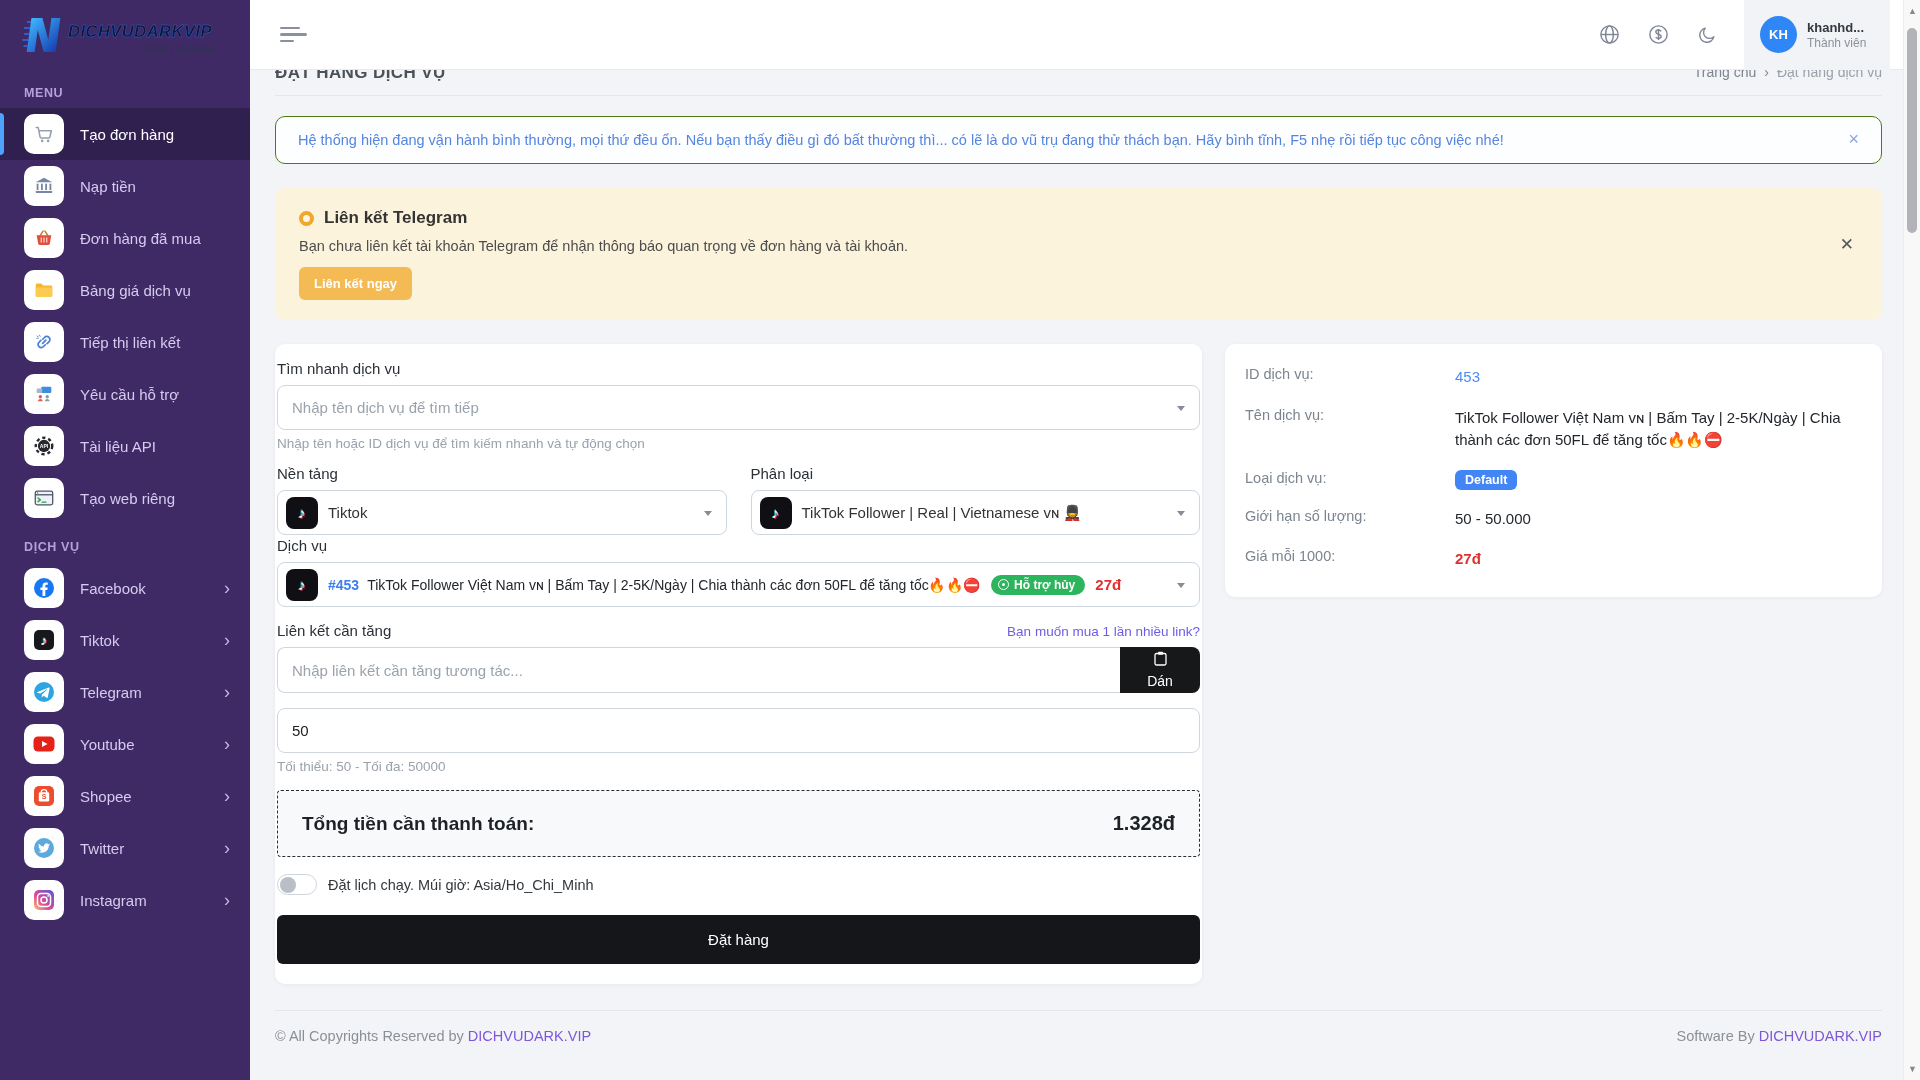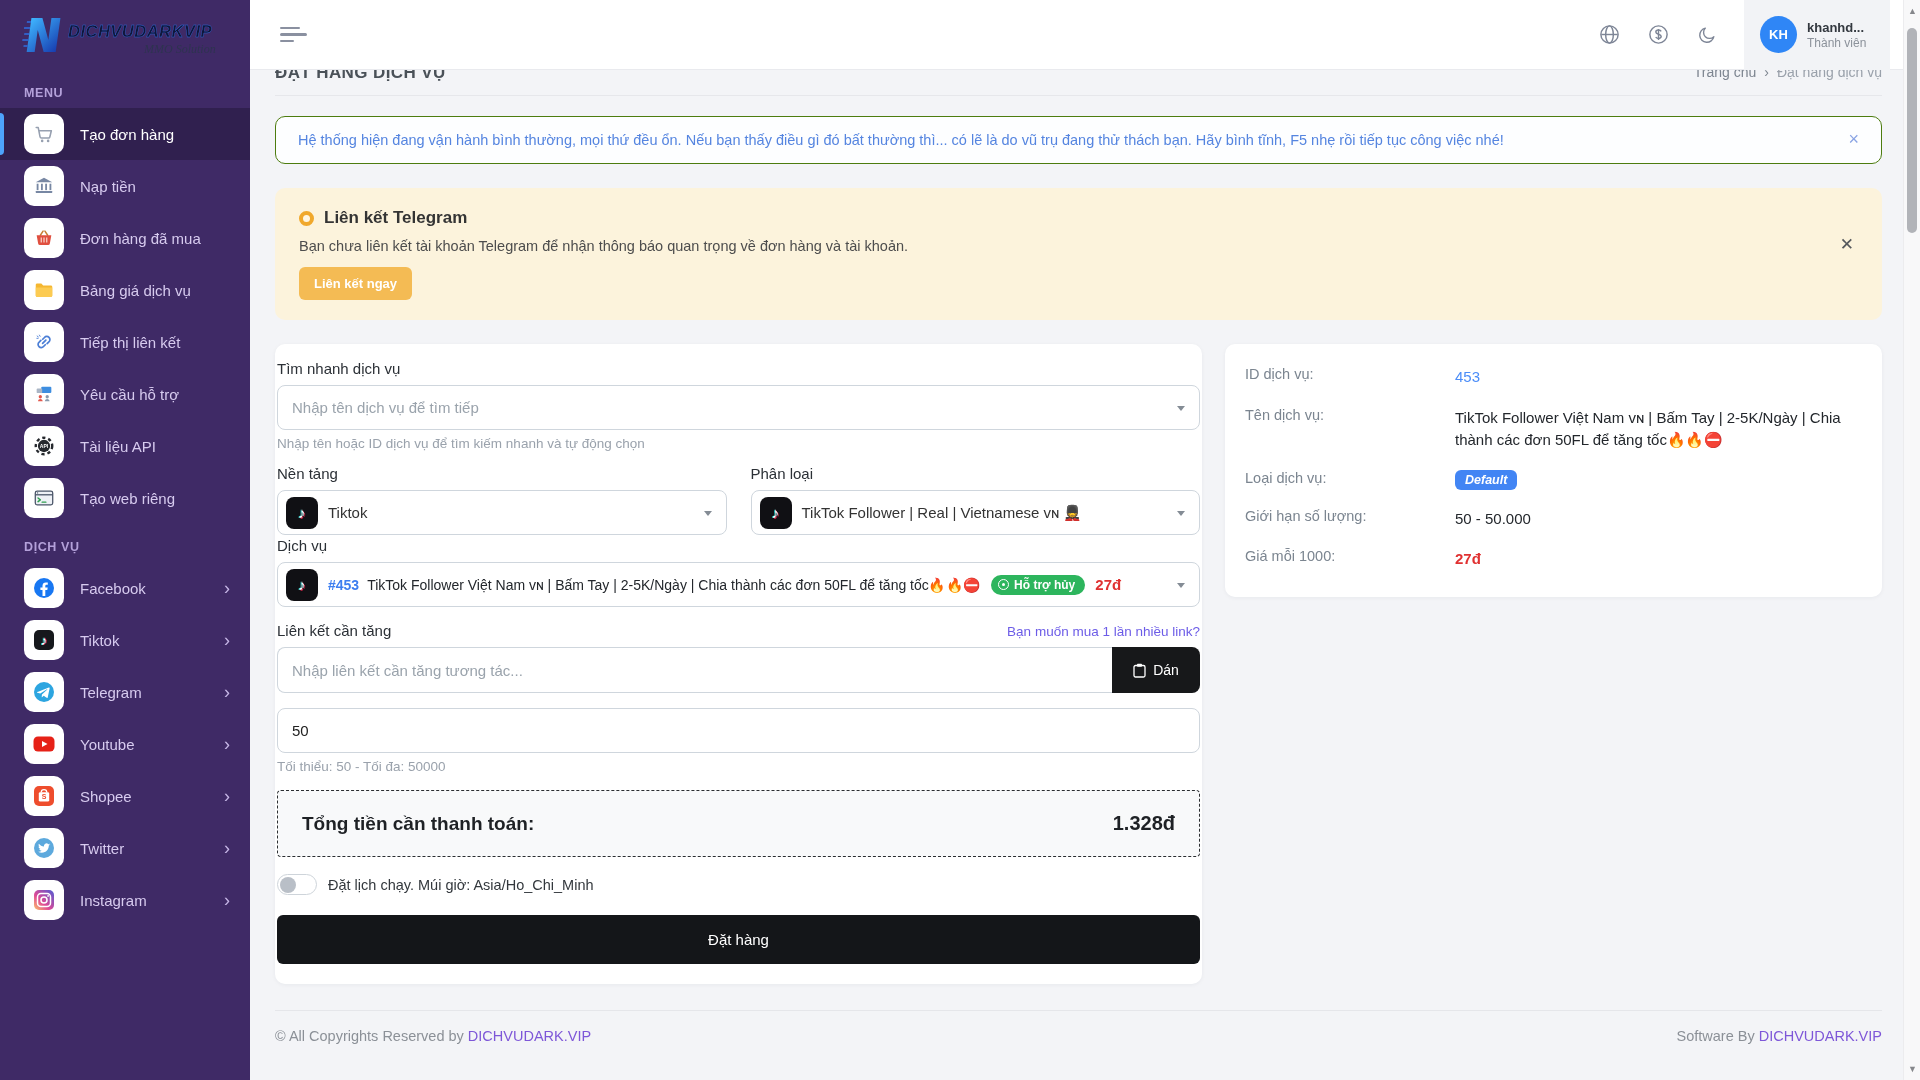--- a/index.html
+++ b/index.html
@@ -72,41 +72,41 @@
   .svc-badge { display:inline-flex; align-items:center; gap:5px; background:#2db55d; color:#fff; font-size:12px; font-weight:700; padding:3px 10px 3px 7px; border-radius:999px; margin:0 10px; white-space:nowrap; }
   .svc-badge .bi { width:11px; height:11px; border:1.5px solid #fff; border-radius:50%; position:relative; }
   .svc-badge .bi::after { content:""; position:absolute; left:2.5px; top:2.5px; width:3px; height:3px; background:#fff; border-radius:50%; }
   .svc-price { color:#e03131; font-weight:700; font-size:15px; white-space:nowrap; margin-right:6px; }
 
   .link-row { display:flex; justify-content:space-between; align-items:flex-end; margin-bottom:8px; }
   .link-hint { font-size:13.5px; color:#6c5ce7; cursor:pointer; }
   .input-group { display:flex; margin-bottom:15px; }
   .input-group input { flex:1; height:46px; border:1px solid #cfd6dd; border-right:none; border-radius:8px 0 0 8px; padding:0 14px; font-size:15px; color:#333; outline:none; font-family:"Liberation Sans", sans-serif; }
   .input-group input::placeholder { color:#9aa3ac; }
-  .paste-btn { width:88px; background:#17181a; color:#fff; border:none; border-radius:0 8px 8px 0; display:flex; align-items:center; justify-content:center; gap:7px; font-size:14px; cursor:pointer; }
+  .paste-btn { width:80px; background:#17181a; color:#fff; border:none; border-radius:0 8px 8px 0; display:flex; align-items:center; justify-content:center; gap:7px; font-size:14px; cursor:pointer;flex-direction:column; }
 
   .qty-input { height:45px; width:100%; border:1px solid #cfd6dd; border-radius:8px; padding:0 14px; font-size:15px; color:#222; outline:none; font-family:"Liberation Sans", sans-serif; }
 
   .total-box { margin-top:16px; border:1.5px dashed #2b2e31; border-radius:4px; background:#f8f9fa; padding:21px 24px; display:flex; justify-content:space-between; align-items:center; }
   .total-label { font-size:19px; font-weight:700; color:#1e2125; }
   .total-value { font-size:20px; font-weight:700; color:#1e2125; }
 
   .sched-row { margin-top:17px; display:flex; align-items:center; gap:11px; font-size:14.5px; color:#33383d; }
   .toggle { width:40px; height:21px; min-width:40px; border-radius:999px; background:#fff; border:1px solid #ced4da; position:relative; cursor:pointer; }
   .toggle .knob { position:absolute; left:2px; top:1.5px; width:16px; height:16px; border-radius:50%; background:#b9bfc7; }
 
   .submit-btn { margin-top:20px; width:100%; height:49px; background:#141619; color:#fff; font-size:15px; border:none; border-radius:6px; cursor:pointer; font-family:"Liberation Sans", sans-serif; }
 
   .info-row { display:grid; grid-template-columns:210px 1fr; margin-bottom:18px; font-size:14.5px; align-items:start; }
   .info-row:last-child { margin-bottom:4px; }
   .i-label { color:#7b8590; }
   .i-val { color:#23272c; font-size:15px; line-height:1.5; }
   .i-val.blue { color:#4b8df8; }
   .i-val.red { color:#e03131; font-weight:700; }
-  .badge-blue { display:inline-block; background:#4285f4; color:#fff; font-size:12.5px; font-weight:700; padding:3px 10px; border-radius:6px;font-style:italic; }
+  .badge-blue { display:inline-block; background:#4285f4; color:#fff; font-size:12.5px; font-weight:700; padding:3px 10px; border-radius:6px; }
 
   footer.page-footer { margin-top:26px; border-top:1px solid #e5e6ea; padding-top:17px; display:flex; justify-content:space-between; font-size:14.5px; color:#8b9097; }
   footer a { color:#7e57d8; text-decoration:none; cursor:pointer; }
   footer .right-txt a { color:#7e57d8; }
 
   
   .scrollbar { position:fixed; right:0; top:0; width:17px; height:1080px; background:#f8f8f9; border-left:1px solid #ececee; z-index:20; }
   .sb-arrow { position:absolute; left:0; width:17px; text-align:center; font-size:9px; color:#85878b; }
   .sb-up { top:6px; } .sb-down { bottom:6px; }
   .sb-thumb { position:absolute; left:3px; top:28px; width:10px; height:205px; background:#b1b3b8; border-radius:6px; }

